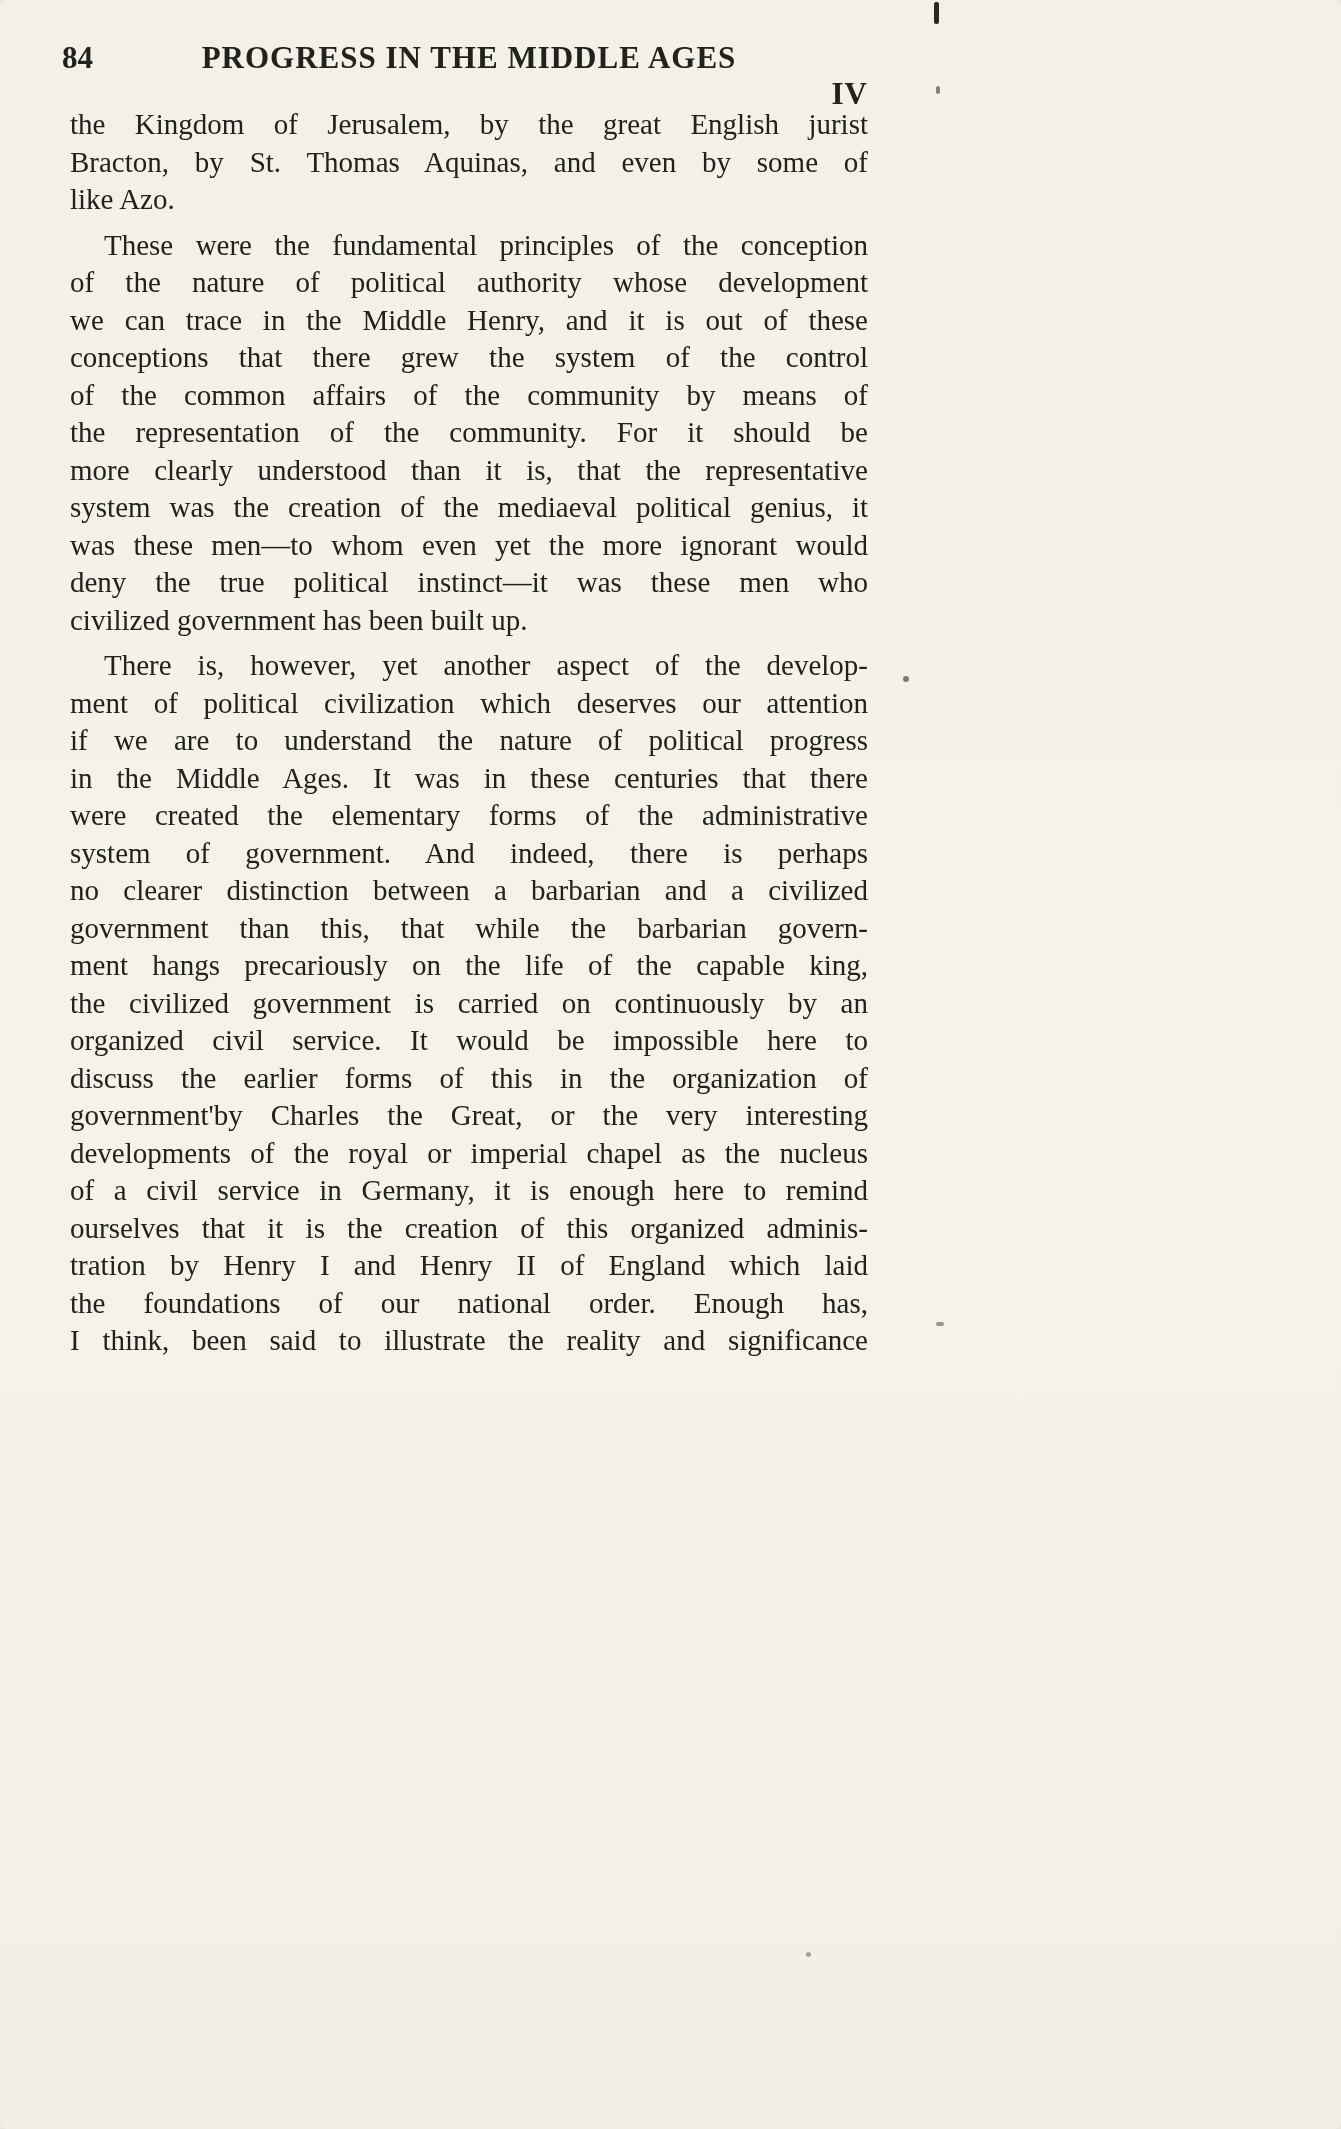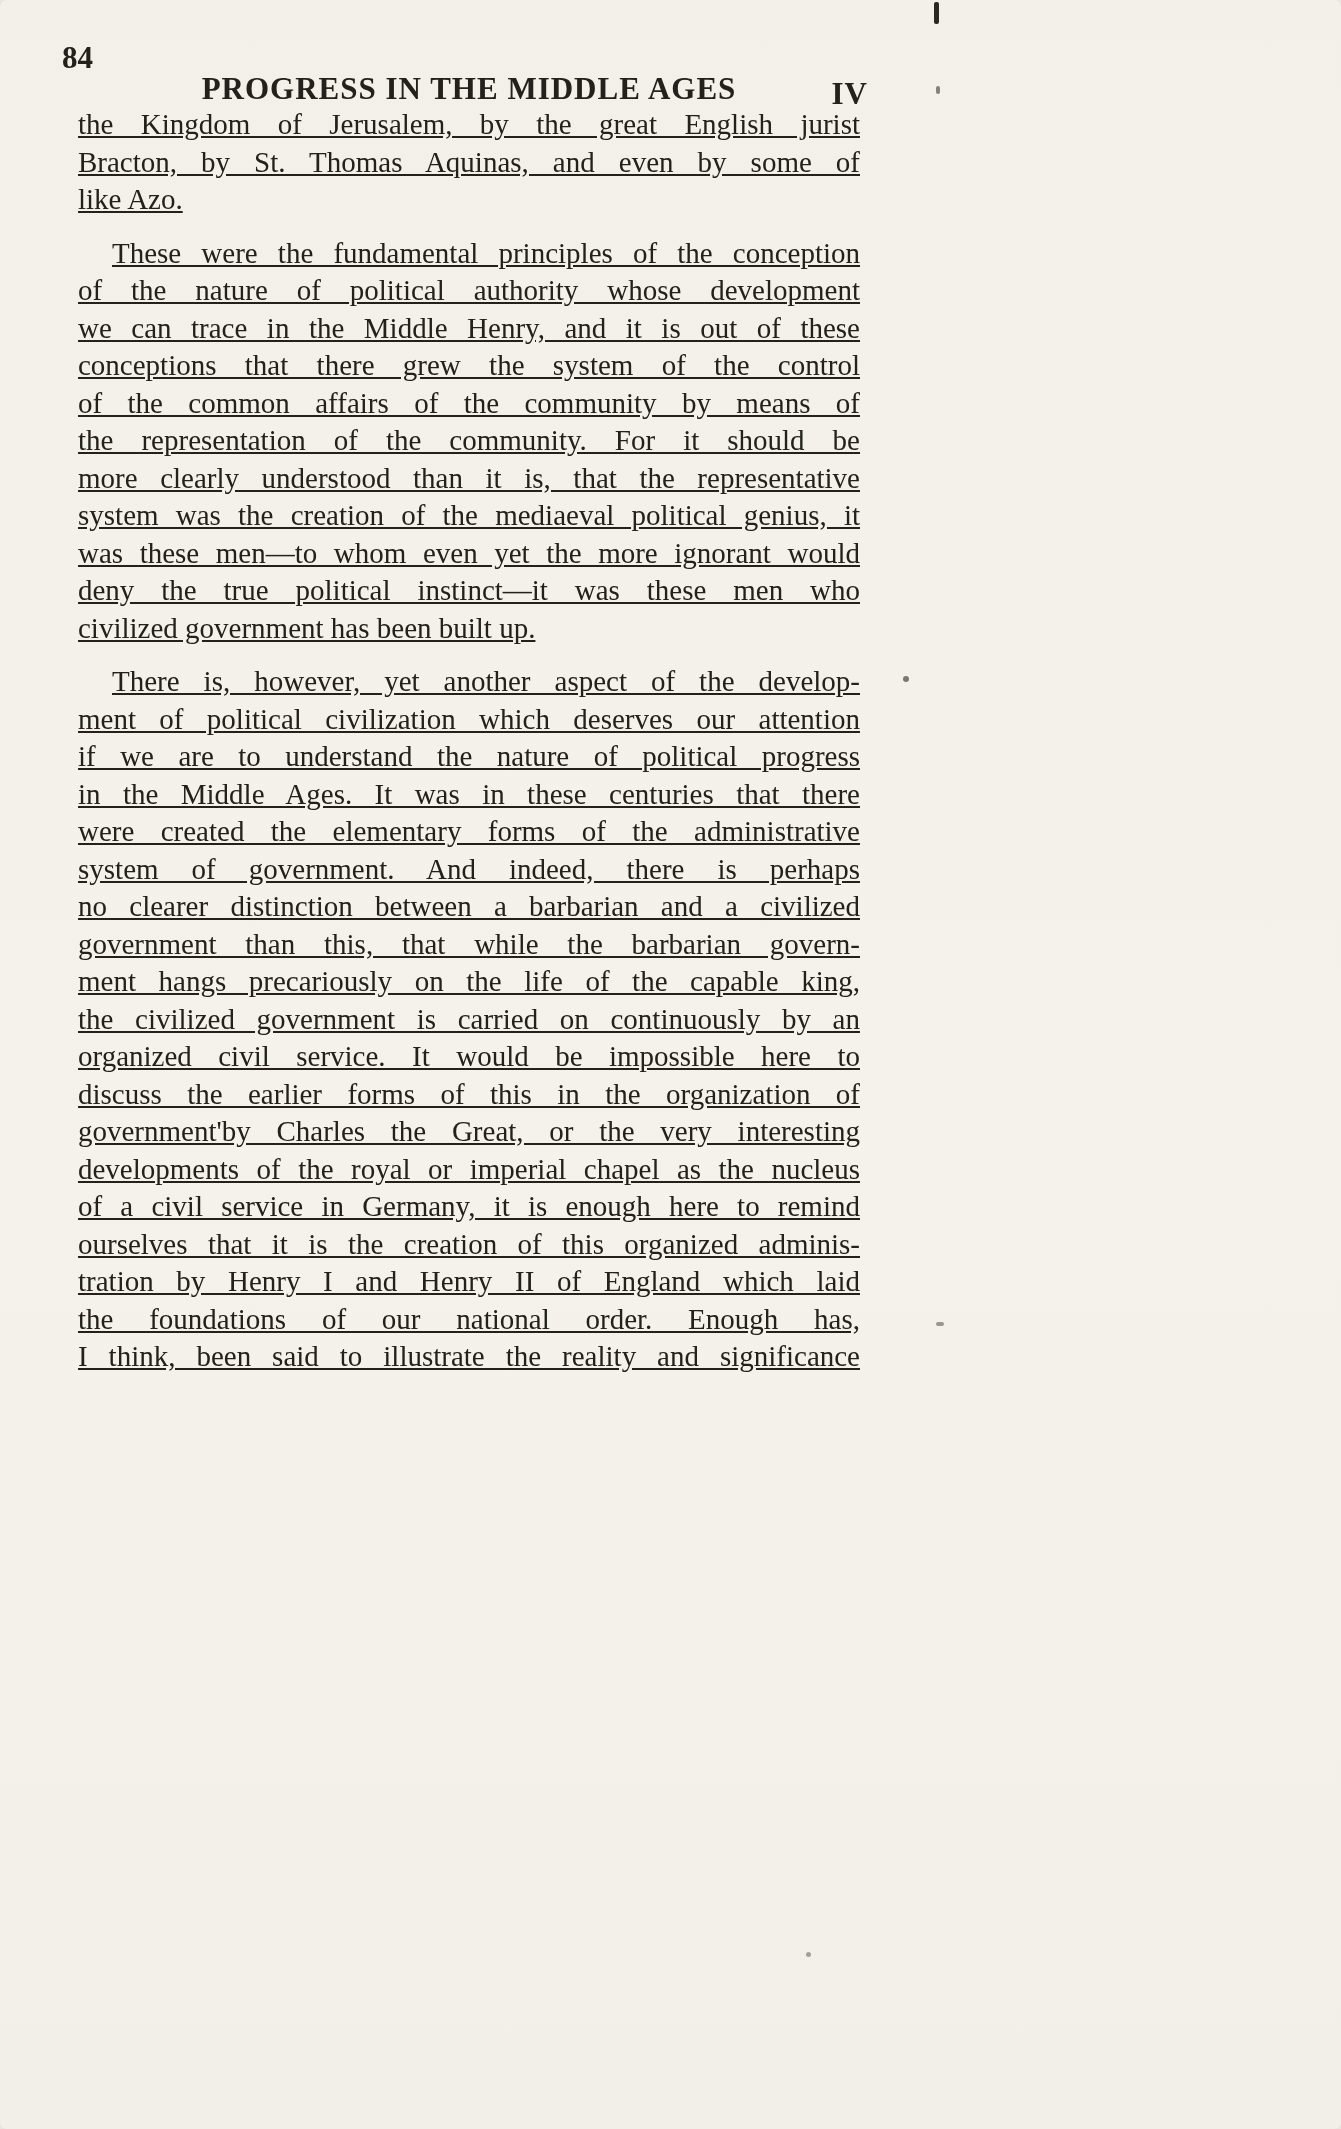--- a/index.html
+++ b/index.html
@@ -39,35 +39,33 @@
     left: 0;
     top: 0;
     letter-spacing: 0;
   }
   .running-head .head-title {
     position: absolute;
     left: 0;
     right: 0;
     top: 0;
     text-align: center;
-    margin-top: 31px;
   }
   .running-head .chapter {
     position: absolute;
     right: 8px;
     top: 0;
     margin-top: 36px;
   }
   .page-body {
     font-size: 29px;
     line-height: 37.5px;
   }
   .paragraph {
-    margin: 16px;
-    text-decoration: underline;
+    margin: 8px;
   }
   .line {
     white-space: normal;
     text-align: left;
   }
   .line.just {
     text-align: justify;
     text-align-last: justify;
   }
   .line.indent {

